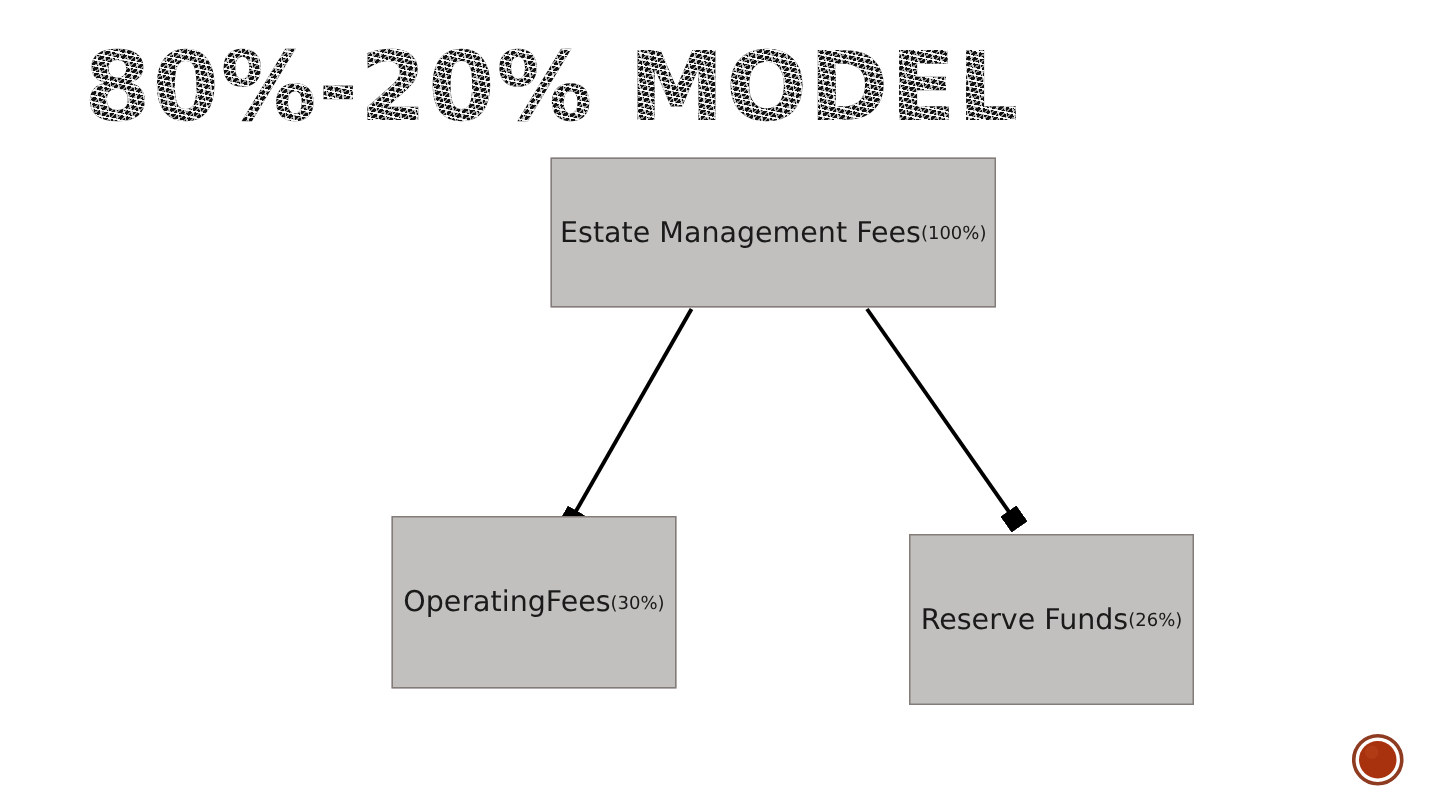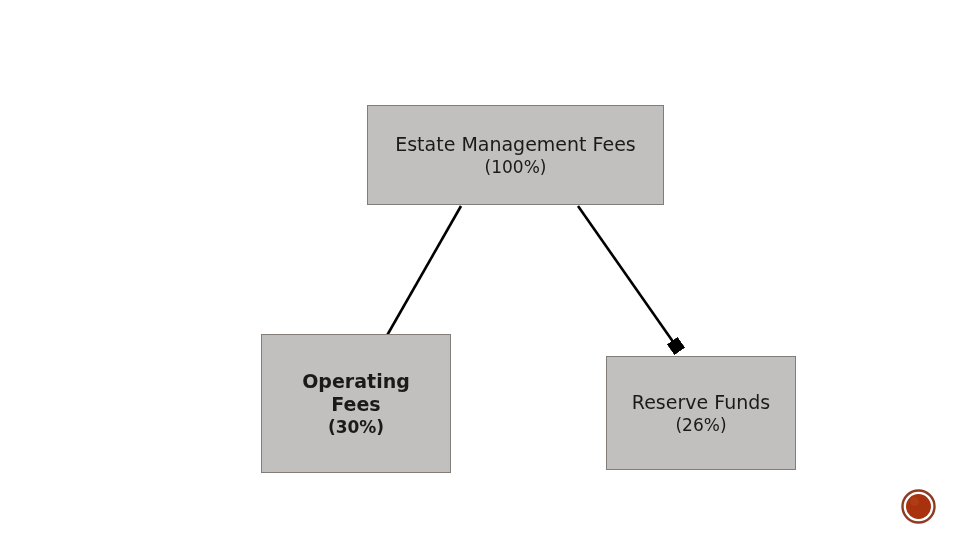--- a/index.html
+++ b/index.html
@@ -48,49 +48,48 @@
     color: transparent;
   }
 
   
   .node-box {
     position: absolute;
     box-sizing: border-box;
     background: #c2c0be;
     border: 1px solid #837d7a;
     display: flex;
-    flex-direction: column;
+    flex-direction: row;
     align-items: center;
     justify-content: center;
     text-align: center;
     color: #1a1a1a;
   }
   .node-line-main {
     font-size: 19px;
     line-height: 23px;
     white-space: nowrap;
   }
   .node-line-sub {
-    font-size: 17px;
+    font-size: 12px;
     line-height: 22px;
     white-space: nowrap;
   }
 
   #box-root {
     left: 367px;
     top: 105px;
     width: 297px;
     height: 100px;
   }
   #box-operating {
     left: 261px;
-    top: 334px;
+    top: 344px;
     width: 190px;
-    height: 139px;
-    font-weight: bold;
+    height: 115px;
   }
   #box-reserve {
     left: 606px;
     top: 344px;
     width: 190px;
     height: 114px;
     margin-top: 12px;
   }
 
   
@@ -110,20 +109,23 @@
     top: 488px;
     width: 37px;
     height: 37px;
   }
 </style>
 </head>
 <body>
 
 <div id="slide">
 
+  <div id="slide-title">
+    <span class="grunge">80%-20% MODEL</span>
+  </div>
 
   <svg id="connectors" viewBox="0 0 960 540" width="960" height="540" xmlns="http://www.w3.org/2000/svg">
     <defs>
       <marker id="arrowhead" markerWidth="5" markerHeight="5" refX="2.5" refY="2.5" orient="auto">
         <rect x="0" y="0" width="5" height="5" fill="#000000"></rect>
       </marker>
     </defs>
     <line x1="461" y1="206" x2="381" y2="346" stroke="#000000" stroke-width="2.6" marker-end="url(#arrowhead)"></line>
     <line x1="578" y1="206" x2="676" y2="346" stroke="#000000" stroke-width="2.6" marker-end="url(#arrowhead)"></line>
   </svg>

